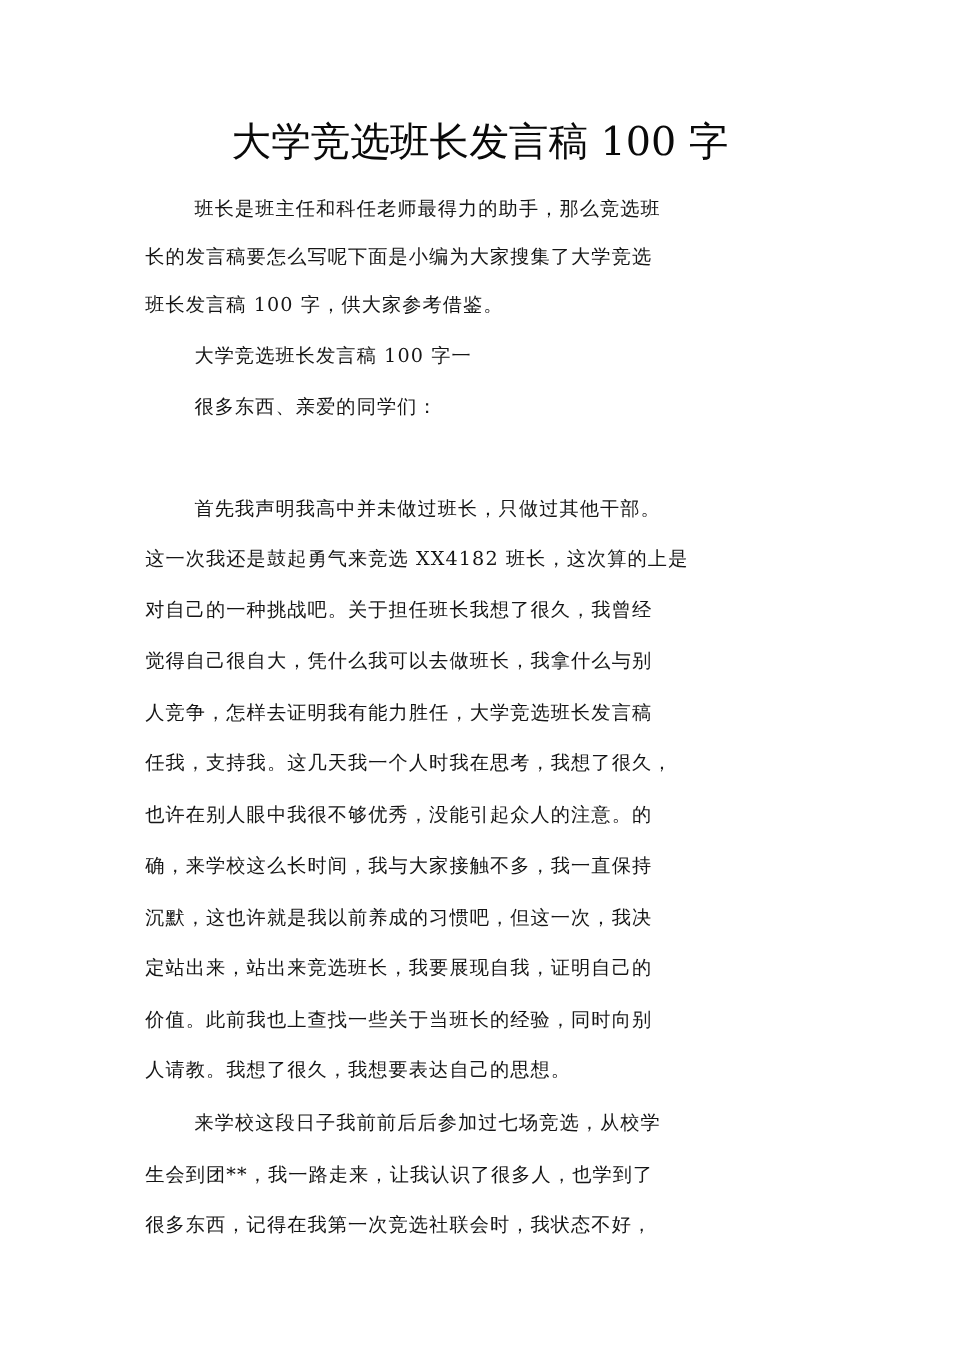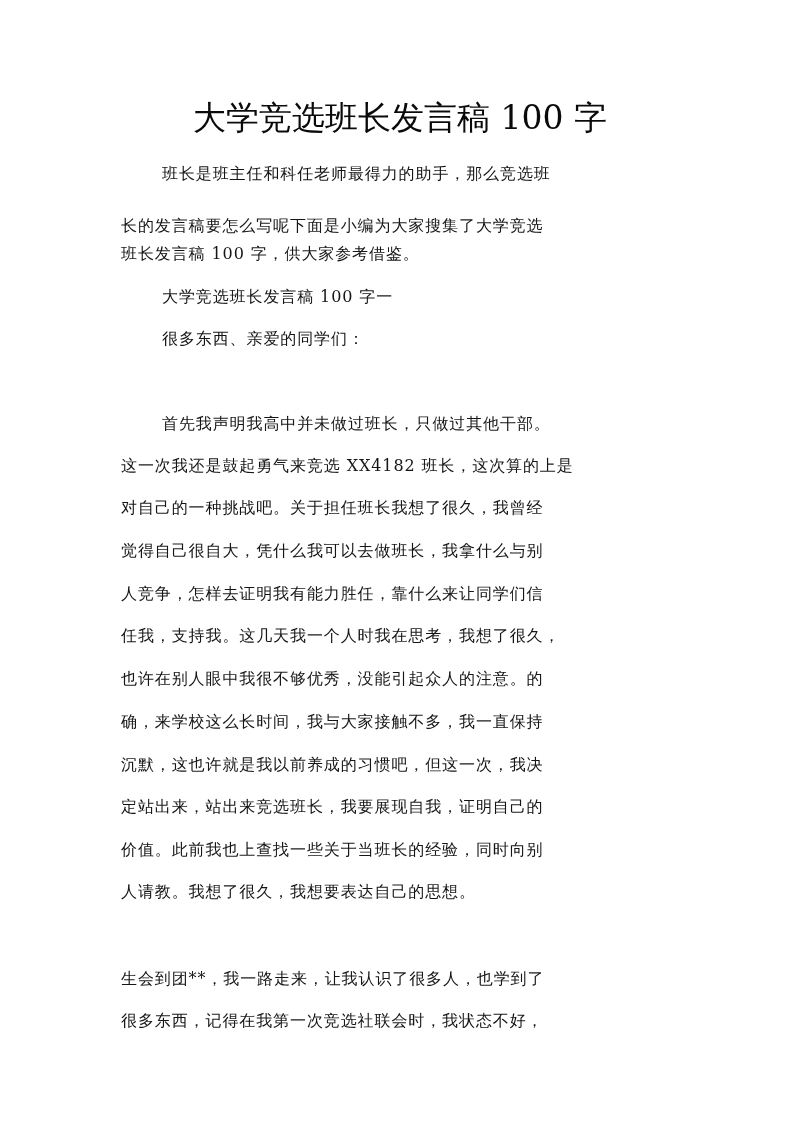--- a/index.html
+++ b/index.html
@@ -47,34 +47,35 @@
     }
     .indent { left: 162px; }
   </style>
 </head>
 <body>
 
 <div class="page">
   <div class="title">大学竞选班长发言稿 100 字</div>
 
   <div class="line indent" style="top:160px">班长是班主任和科任老师最得力的助手，那么竞选班</div>
-  <div class="line" style="top:212px">长的发言稿要怎么写呢下面是小编为大家搜集了大学竞选</div>
+  <div class="line" style="top:200px">长的发言稿要怎么写呢下面是小编为大家搜集了大学竞选</div>
   <div class="line" style="top:240px">班长发言稿 100 字，供大家参考借鉴。</div>
 
   <div class="line indent" style="top:283px">大学竞选班长发言稿 100 字一</div>
   <div class="line indent" style="top:325px">很多东西、亲爱的同学们：</div>
 
   <div class="line indent" style="top:410px">首先我声明我高中并未做过班长，只做过其他干部。</div>
   <div class="line" style="top:452px">这一次我还是鼓起勇气来竞选 XX4182 班长，这次算的上是</div>
   <div class="line" style="top:494px">对自己的一种挑战吧。关于担任班长我想了很久，我曾经</div>
   <div class="line" style="top:537px">觉得自己很自大，凭什么我可以去做班长，我拿什么与别</div>
-  <div class="line" style="top:580px">人竞争，怎样去证明我有能力胜任，靠什么来让同学们信</div>
+  <div class="line" style="top:580px">人竞争，怎样去证明我有能力胜任，大学竞选班长发言稿</div>
   <div class="line" style="top:622px">任我，支持我。这几天我一个人时我在思考，我想了很久，</div>
   <div class="line" style="top:665px">也许在别人眼中我很不够优秀，没能引起众人的注意。的</div>
   <div class="line" style="top:708px">确，来学校这么长时间，我与大家接触不多，我一直保持</div>
   <div class="line" style="top:751px">沉默，这也许就是我以前养成的习惯吧，但这一次，我决</div>
   <div class="line" style="top:793px">定站出来，站出来竞选班长，我要展现自我，证明自己的</div>
   <div class="line" style="top:836px">价值。此前我也上查找一些关于当班长的经验，同时向别</div>
   <div class="line" style="top:878px">人请教。我想了很久，我想要表达自己的思想。</div>
 
+  <div class="line indent" style="top:922px">来学校这段日子我前前后后参加过七场竞选，从校学</div>
   <div class="line" style="top:965px">生会到团**，我一路走来，让我认识了很多人，也学到了</div>
   <div class="line" style="top:1007px">很多东西，记得在我第一次竞选社联会时，我状态不好，</div>
 </div>
 
 </body></html>

